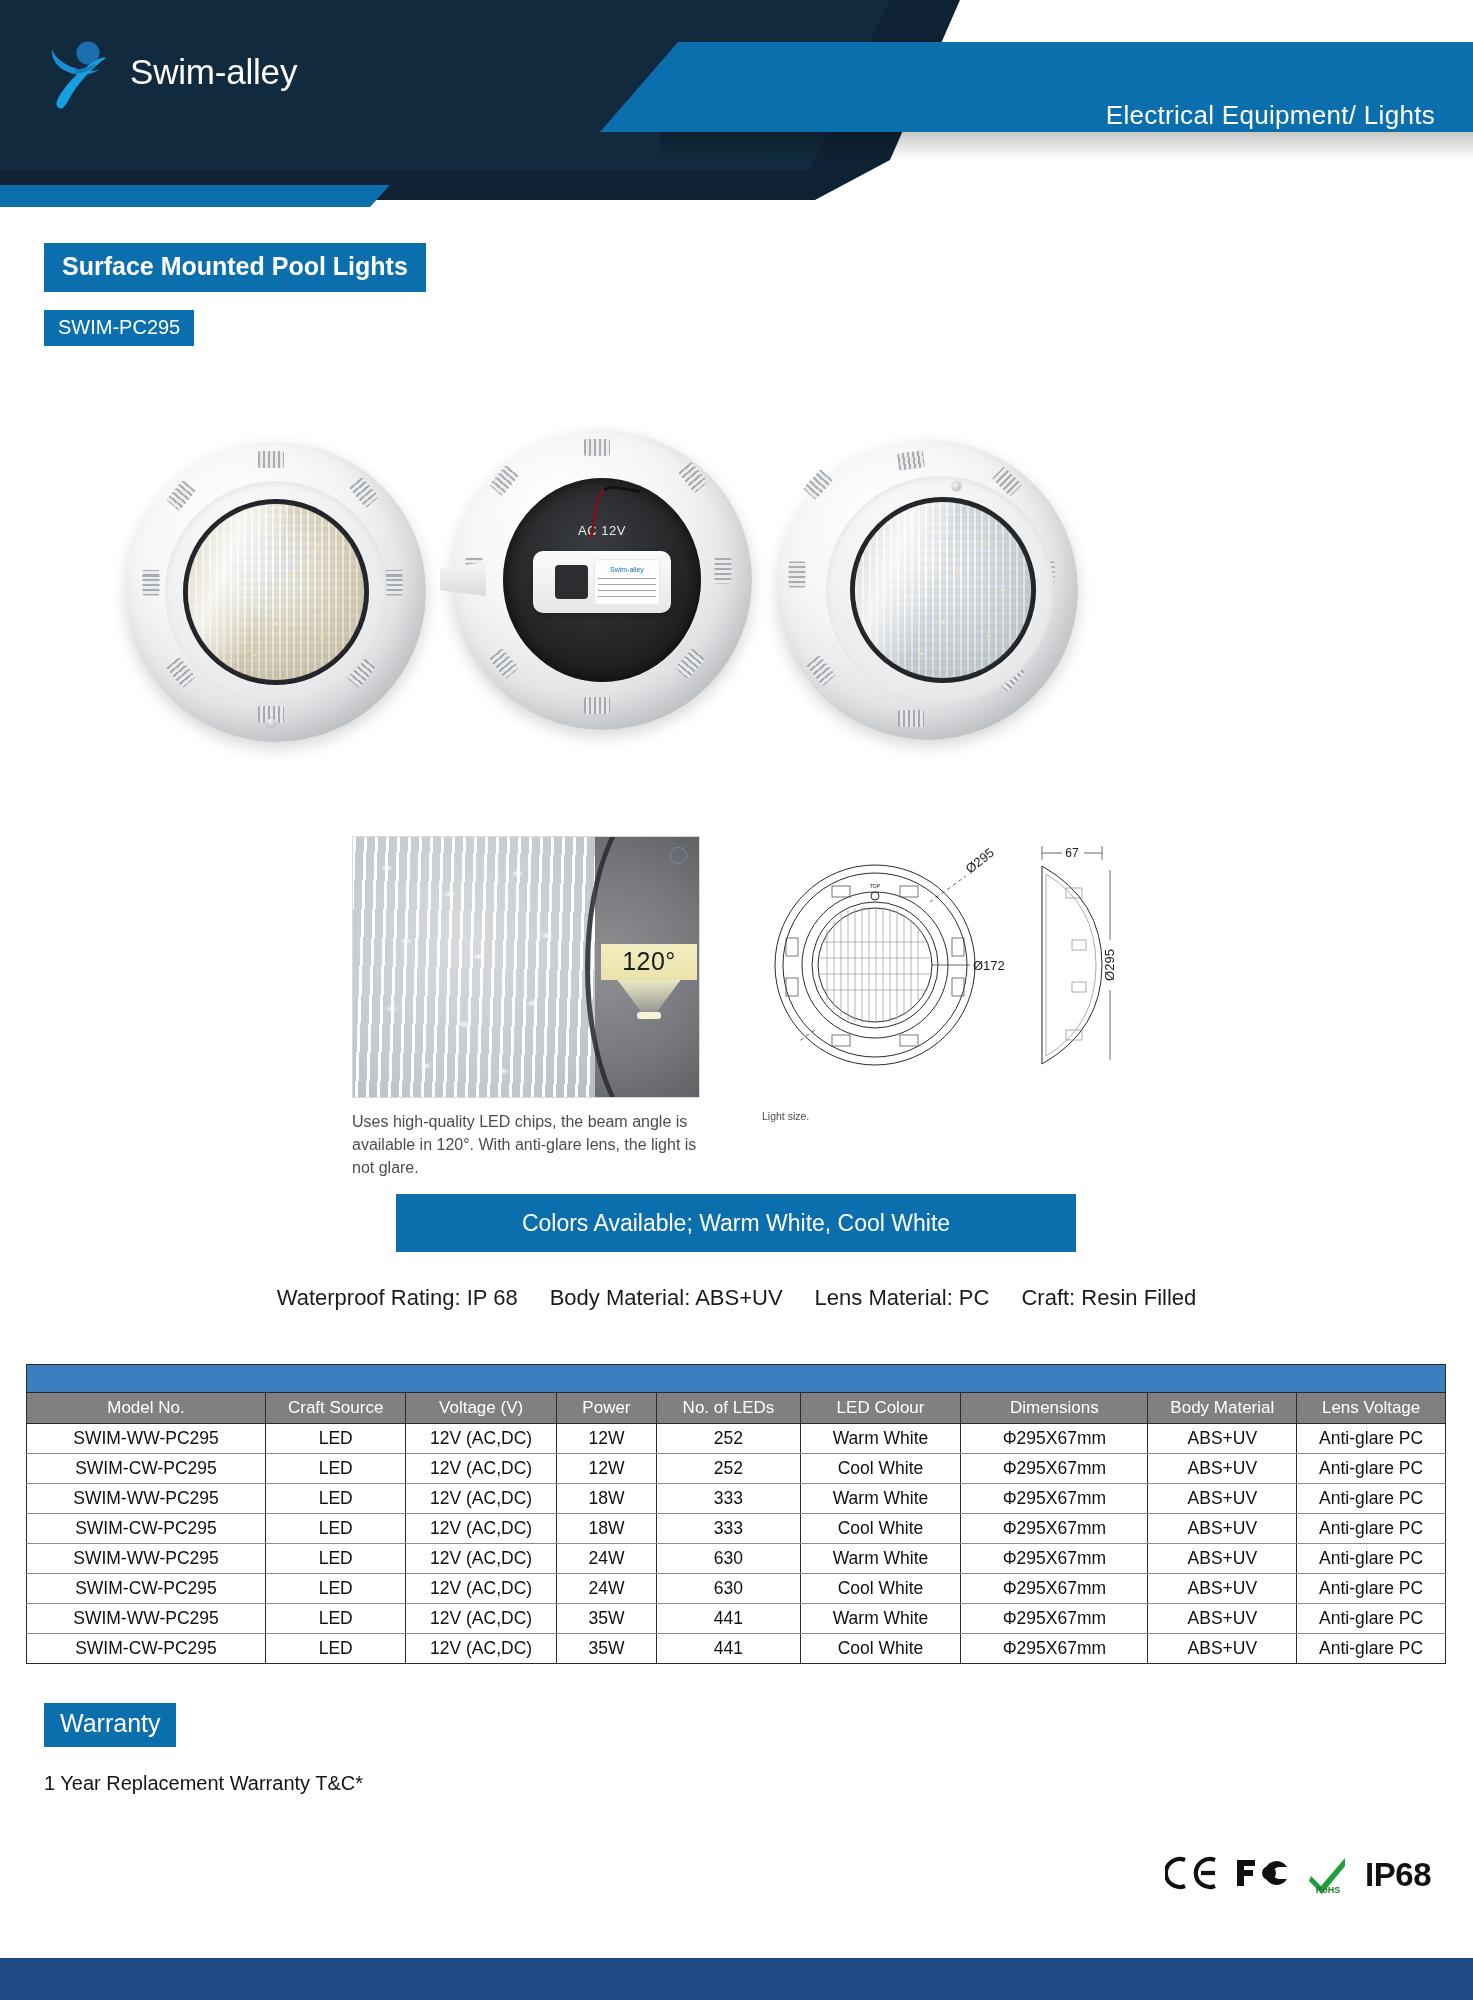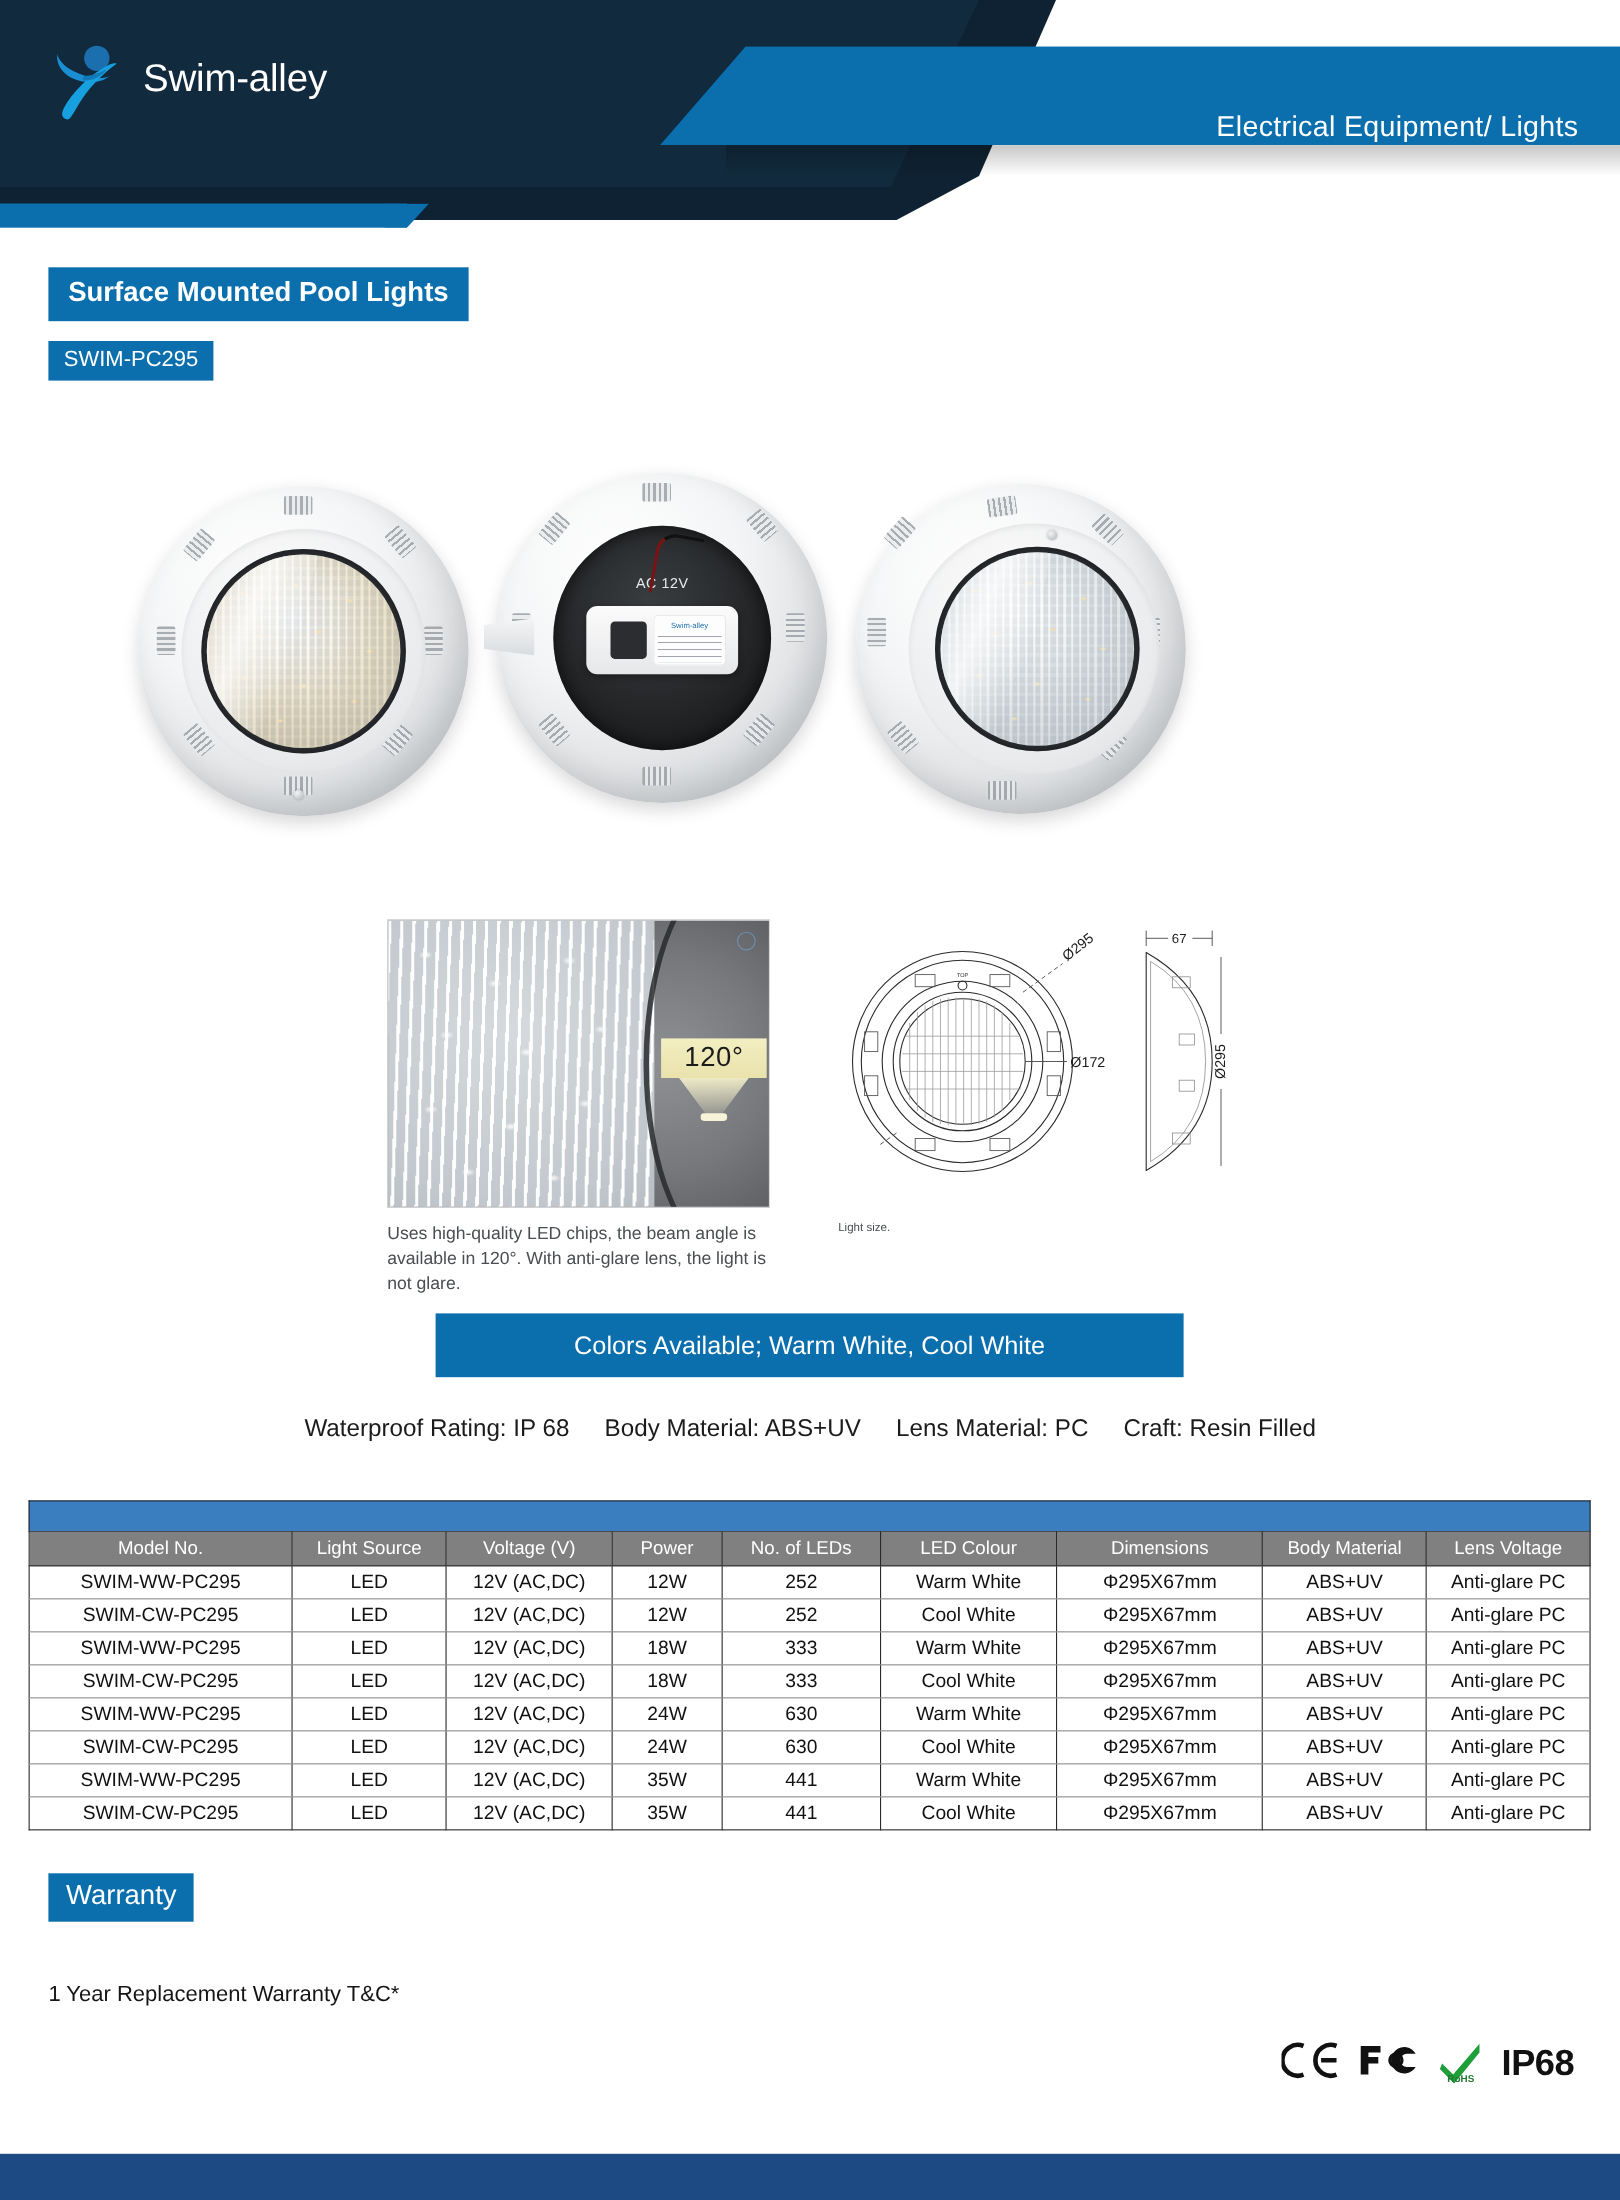--- a/index.html
+++ b/index.html
@@ -286,21 +286,21 @@
   .c6 { width: 11.2%; } .c7 { width: 8.9%; } .c8 { width: 8.9%; }
 
   
   .warranty-badge {
     position: absolute; left: 44px; top: 1703px;
     background: #0b6ead; color: #fff; font-size: 25px;
     padding: 6px 16px 9px 16px; white-space: nowrap;
   }
   .warranty-text {
     position: absolute; left: 44px; top: 1772px;
-    font-size: 20px; color: #151515; margin-top: 30px;
+    font-size: 20px; color: #151515;
   }
 
   
   .certs {
     position: absolute; right: 42px; top: 1856px;
     display: flex; align-items: flex-start; gap: 14px;
   }
   .cert-ce, .cert-fc { height: 34px; display: block; }
   .cert-rohs { position: relative; width: 46px; height: 40px; }
   .cert-ip { font-size: 33px; font-weight: bold; color: #111; letter-spacing: -0.5px; }
@@ -506,21 +506,21 @@
   <div class="spec-line">
     <span>Waterproof Rating: IP 68</span><span>Body Material: ABS+UV</span><span>Lens Material: PC</span><span>Craft: Resin Filled</span>
   </div>
 
   <div class="table-wrap">
     <div class="table-topbar"></div>
     <table class="spec">
       <thead>
         <tr>
           <th class="c0">Model No.</th>
-          <th class="c1">Light Source</th>
+          <th class="c1">Craft Source</th>
           <th class="c2">Voltage (V)</th>
           <th class="c3">Power</th>
           <th class="c4">No. of LEDs</th>
           <th class="c5">LED Colour</th>
           <th class="c6">Dimensions</th>
           <th class="c7">Body Material</th>
           <th class="c8">Lens Voltage</th>
         </tr>
       </thead>
       <tbody>

